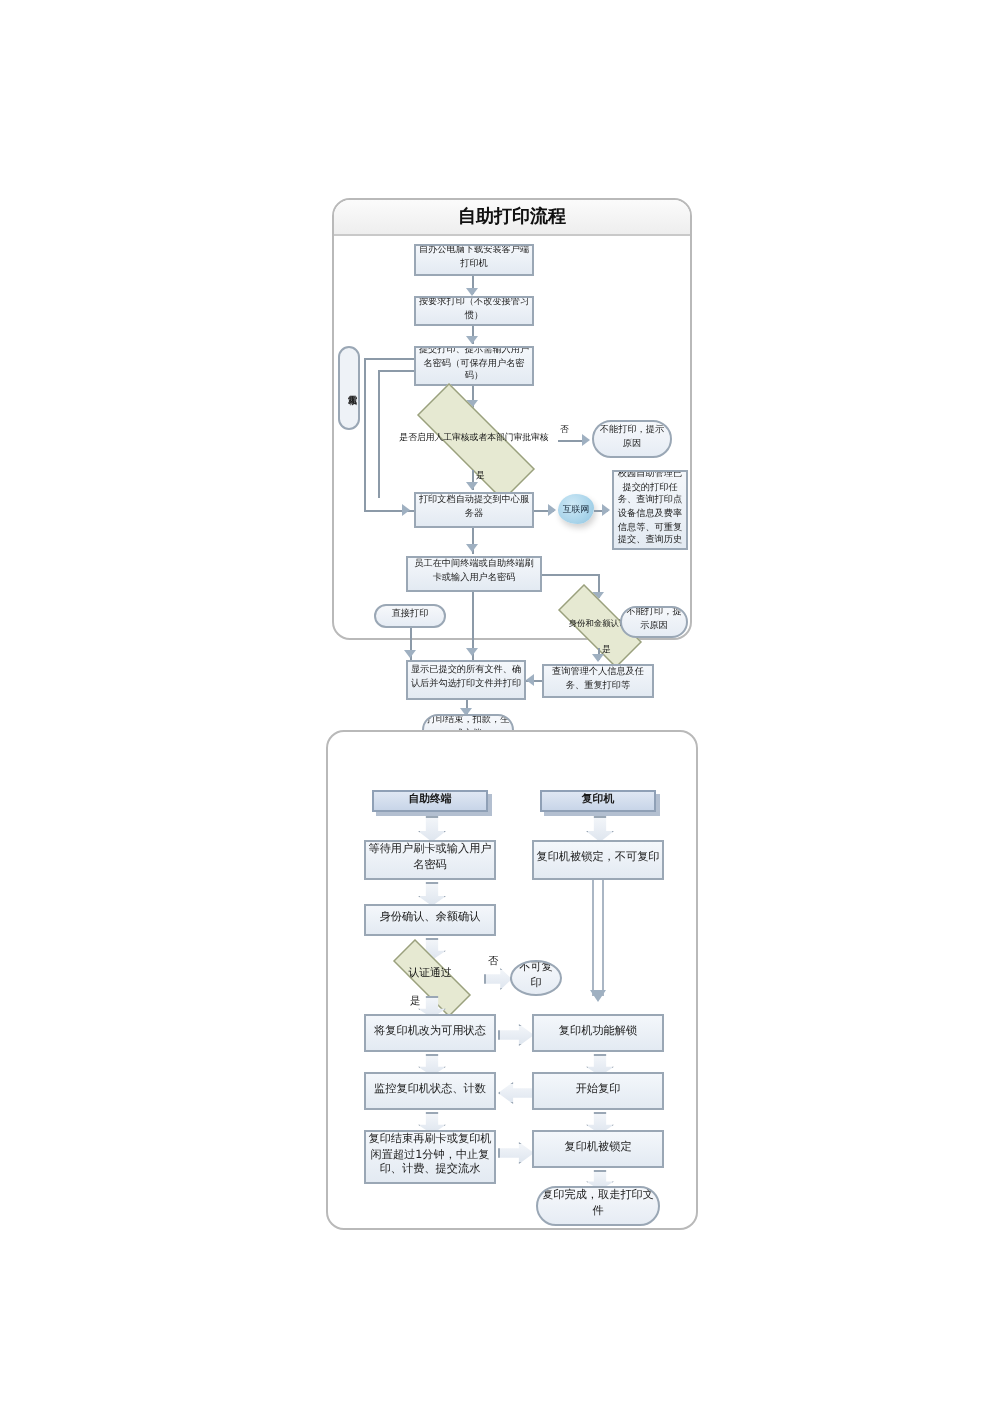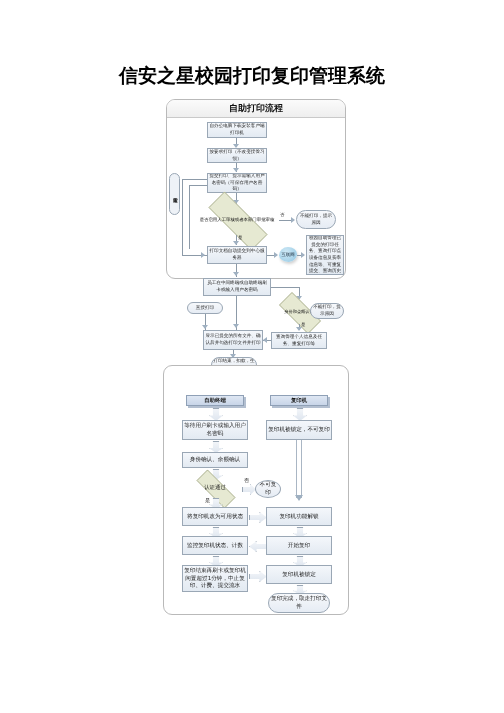--- a/index.html
+++ b/index.html
@@ -125,23 +125,22 @@
   .edge-lab{
     position:absolute;font-size:4.4px;color:#222;
     font-family:"DejaVu Sans","Liberation Sans",sans-serif;
   }
 </style>
 </head>
 <body>
 
 <div class="page">
 
-  <div class="doc-title">信安之星校园打印复印管理系统</div>
-
-  <div class="fc" style="left:166px;top:99px;width:180px;height:180px;">
+
+  <div class="fc" style="left:166px;top:99px;width:180px;height:221px;">
     <div class="fc-head">自助打印流程</div>
     <div class="fc-body">
 
       <div class="node plain vtext" style="left:2px;top:56px;width:11px;height:42px;font-size:4.6px;">无需审核</div>
 
       <div class="node" style="left:40px;top:5px;width:60px;height:16px;">自办公电脑下载安装客户端打印机</div>
       <div class="ln v" style="left:69px;top:21px;height:9px;"></div>
       <div class="ar down" style="left:66px;top:27px;"></div>
 
       <div class="node" style="left:40px;top:31px;width:60px;height:15px;">按要求打印（不改变接管习惯）</div>

